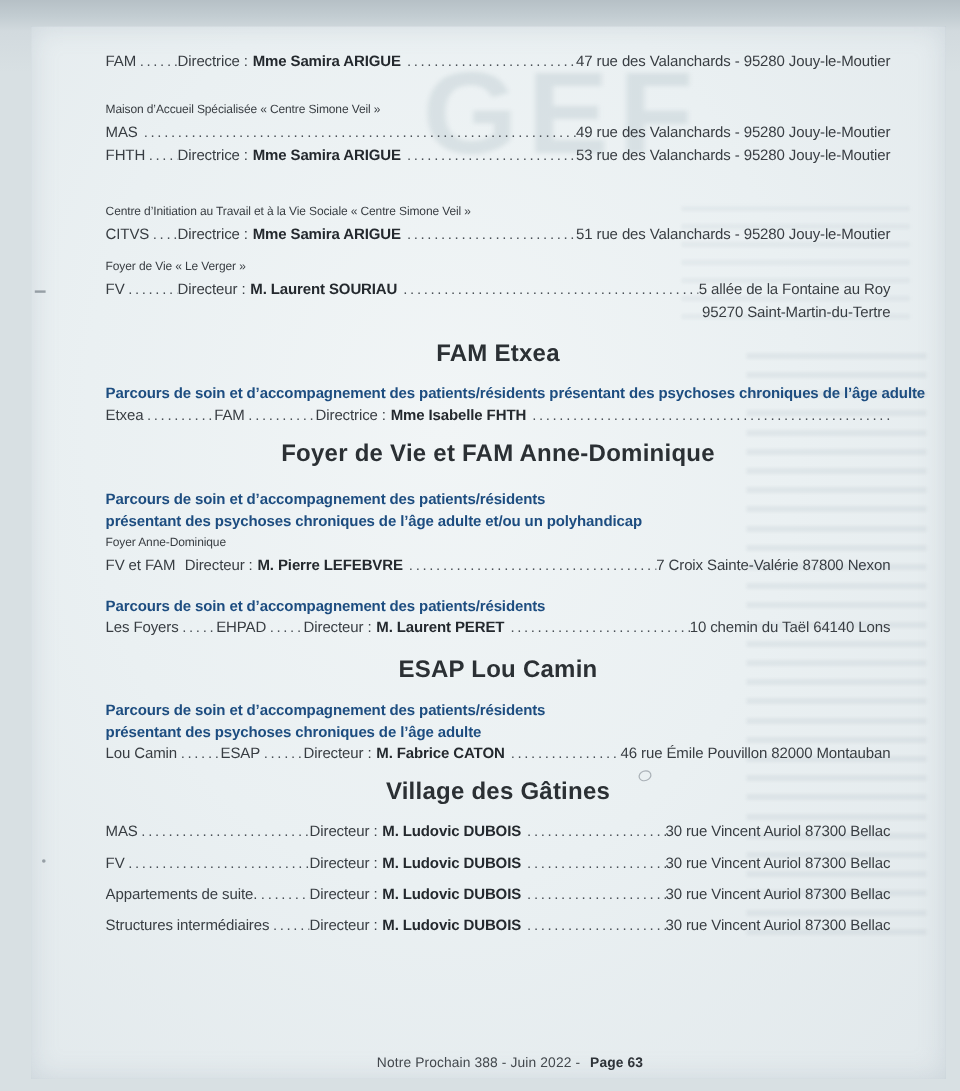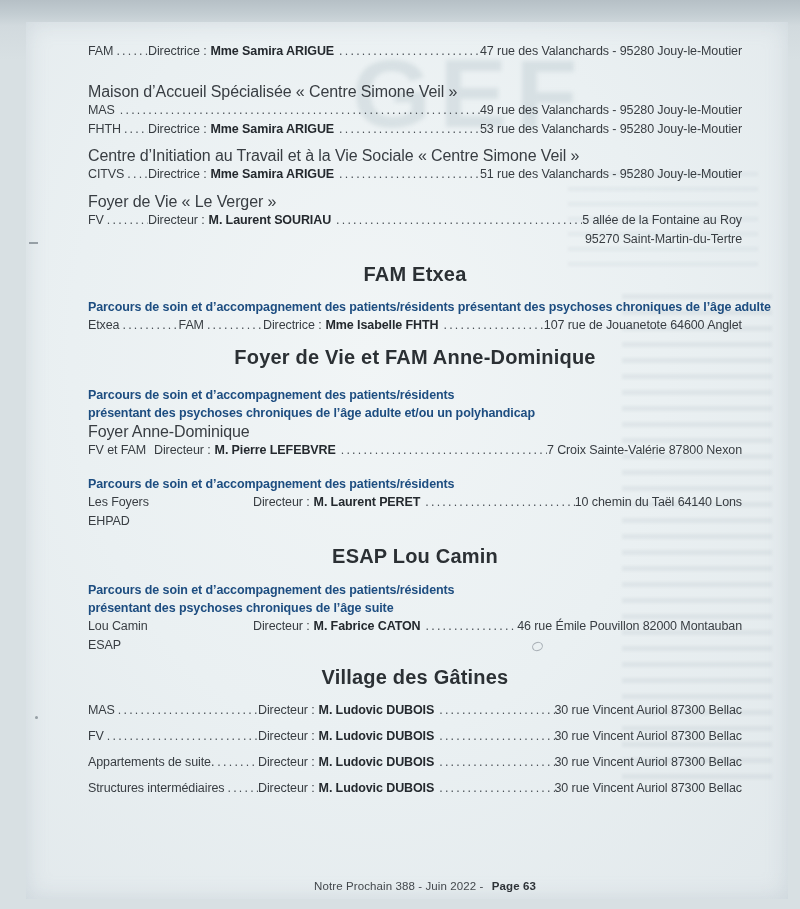--- a/index.html
+++ b/index.html
@@ -40,25 +40,25 @@
   }
   .content{position:absolute;left:62px;top:15px;right:46px;}
   .drow{
     display:flex;align-items:baseline;white-space:nowrap;
     font-size:12.5px;line-height:19px;color:#383d42;letter-spacing:-.1px;
   }
   .lbl,.mid{flex:0 0 auto;}
   .role{flex:0 0 auto;padding-right:4px;}
   .nm{flex:0 0 auto;font-weight:700;color:#24292e;}
   .lg{flex:0 0 auto;display:flex;align-items:baseline;overflow:hidden;}
-  .w60{width:60px;}.w66{width:66px;gap:40px;}.w165{width:165px;flex-direction:column;}.w170{width:170px;}.w175{width:175px;}
+  .w60{width:60px;}.w66{width:66px;gap:40px;}.w165{width:165px;}.w170{width:170px;}.w175{width:175px;}
   .ldr{flex:1 1 0;overflow:hidden;letter-spacing:2.2px;padding:0 3px;color:#4a5056;}
   .mainldr{flex:1 1 0;overflow:hidden;letter-spacing:2.2px;padding:0 5px;color:#4a5056;}
   .addr{flex:0 0 auto;}
-  .pre{font-size:16px;line-height:19px;color:#383d42;letter-spacing:-.1px;white-space:nowrap;}
+  .pre{font-size:10px;line-height:19px;color:#383d42;letter-spacing:-.1px;white-space:nowrap;}
   .blue{font-size:12.5px;line-height:18px;font-weight:700;color:#1d4d80;letter-spacing:-.1px;white-space:nowrap;}
   .h{
     font-size:20px;line-height:26px;font-weight:700;color:#2b3034;
     text-align:center;letter-spacing:.2px;
   }
   .ar{text-align:right;font-size:12.5px;line-height:19px;color:#383d42;letter-spacing:-.1px;}
   .footer{
     position:absolute;left:0;right:0;bottom:7px;text-align:center;
     font-size:11.5px;color:#43484d;letter-spacing:.1px;
   }
@@ -103,21 +103,21 @@
       <span class="lg w60">
         <span class="lbl">FHTH</span>
         <span class="ldr">................................................................................................................</span>
       </span>
       <span class="role">Directrice :</span>
       <span class="nm">Mme Samira ARIGUE</span>
       <span class="mainldr">................................................................................................................</span>
       <span class="addr">53 rue des Valanchards - 95280 Jouy-le-Moutier</span>
     </div>
 
-    <div class="pre" style="margin-top:7px">Centre d’Initiation au Travail et à la Vie Sociale « Centre Simone Veil »</div>
+    <div class="pre" style="margin-top:28px">Centre d’Initiation au Travail et à la Vie Sociale « Centre Simone Veil »</div>
     <div class="drow">
       <span class="lg w60">
         <span class="lbl">CITVS</span>
         <span class="ldr">................................................................................................................</span>
       </span>
       <span class="role">Directrice :</span>
       <span class="nm">Mme Samira ARIGUE</span>
       <span class="mainldr">................................................................................................................</span>
       <span class="addr">51 rue des Valanchards - 95280 Jouy-le-Moutier</span>
     </div>
@@ -140,21 +140,20 @@
     <div class="drow">
       <span class="lg w175">
         <span class="lbl">Etxea</span>
         <span class="ldr">................................................................................................................</span>
         <span class="mid">FAM</span>
         <span class="ldr">................................................................................................................</span>
       </span>
       <span class="role">Directrice :</span>
       <span class="nm">Mme Isabelle FHTH</span>
       <span class="mainldr">................................................................................................................</span>
-      <span class="addr">107 rue de Jouanetote 64600 Anglet</span>
     </div>
 
     <div class="h" style="margin-top:9px">Foyer de Vie et FAM Anne-Dominique</div>
     <div class="blue" style="margin-top:16px">Parcours de soin et d’accompagnement des patients/résidents</div>
     <div class="blue">présentant des psychoses chroniques de l’âge adulte et/ou un polyhandicap</div>
     <div class="pre">Foyer Anne-Dominique</div>
     <div class="drow">
       <span class="lg w66">
         <span class="lbl">FV et FAM</span>
         <span class="ldr">................................................................................................................</span>
@@ -174,21 +173,21 @@
         <span class="ldr">................................................................................................................</span>
       </span>
       <span class="role">Directeur :</span>
       <span class="nm">M. Laurent PERET</span>
       <span class="mainldr">................................................................................................................</span>
       <span class="addr">10 chemin du Taël 64140 Lons</span>
     </div>
 
     <div class="h" style="margin-top:12px">ESAP Lou Camin</div>
     <div class="blue" style="margin-top:12px">Parcours de soin et d’accompagnement des patients/résidents</div>
-    <div class="blue">présentant des psychoses chroniques de l’âge suite</div>
+    <div class="blue">présentant des psychoses chroniques de l’âge adulte</div>
     <div class="drow">
       <span class="lg w165">
         <span class="lbl">Lou Camin</span>
         <span class="ldr">................................................................................................................</span>
         <span class="mid">ESAP</span>
         <span class="ldr">................................................................................................................</span>
       </span>
       <span class="role">Directeur :</span>
       <span class="nm">M. Fabrice CATON</span>
       <span class="mainldr">................................................................................................................</span>

